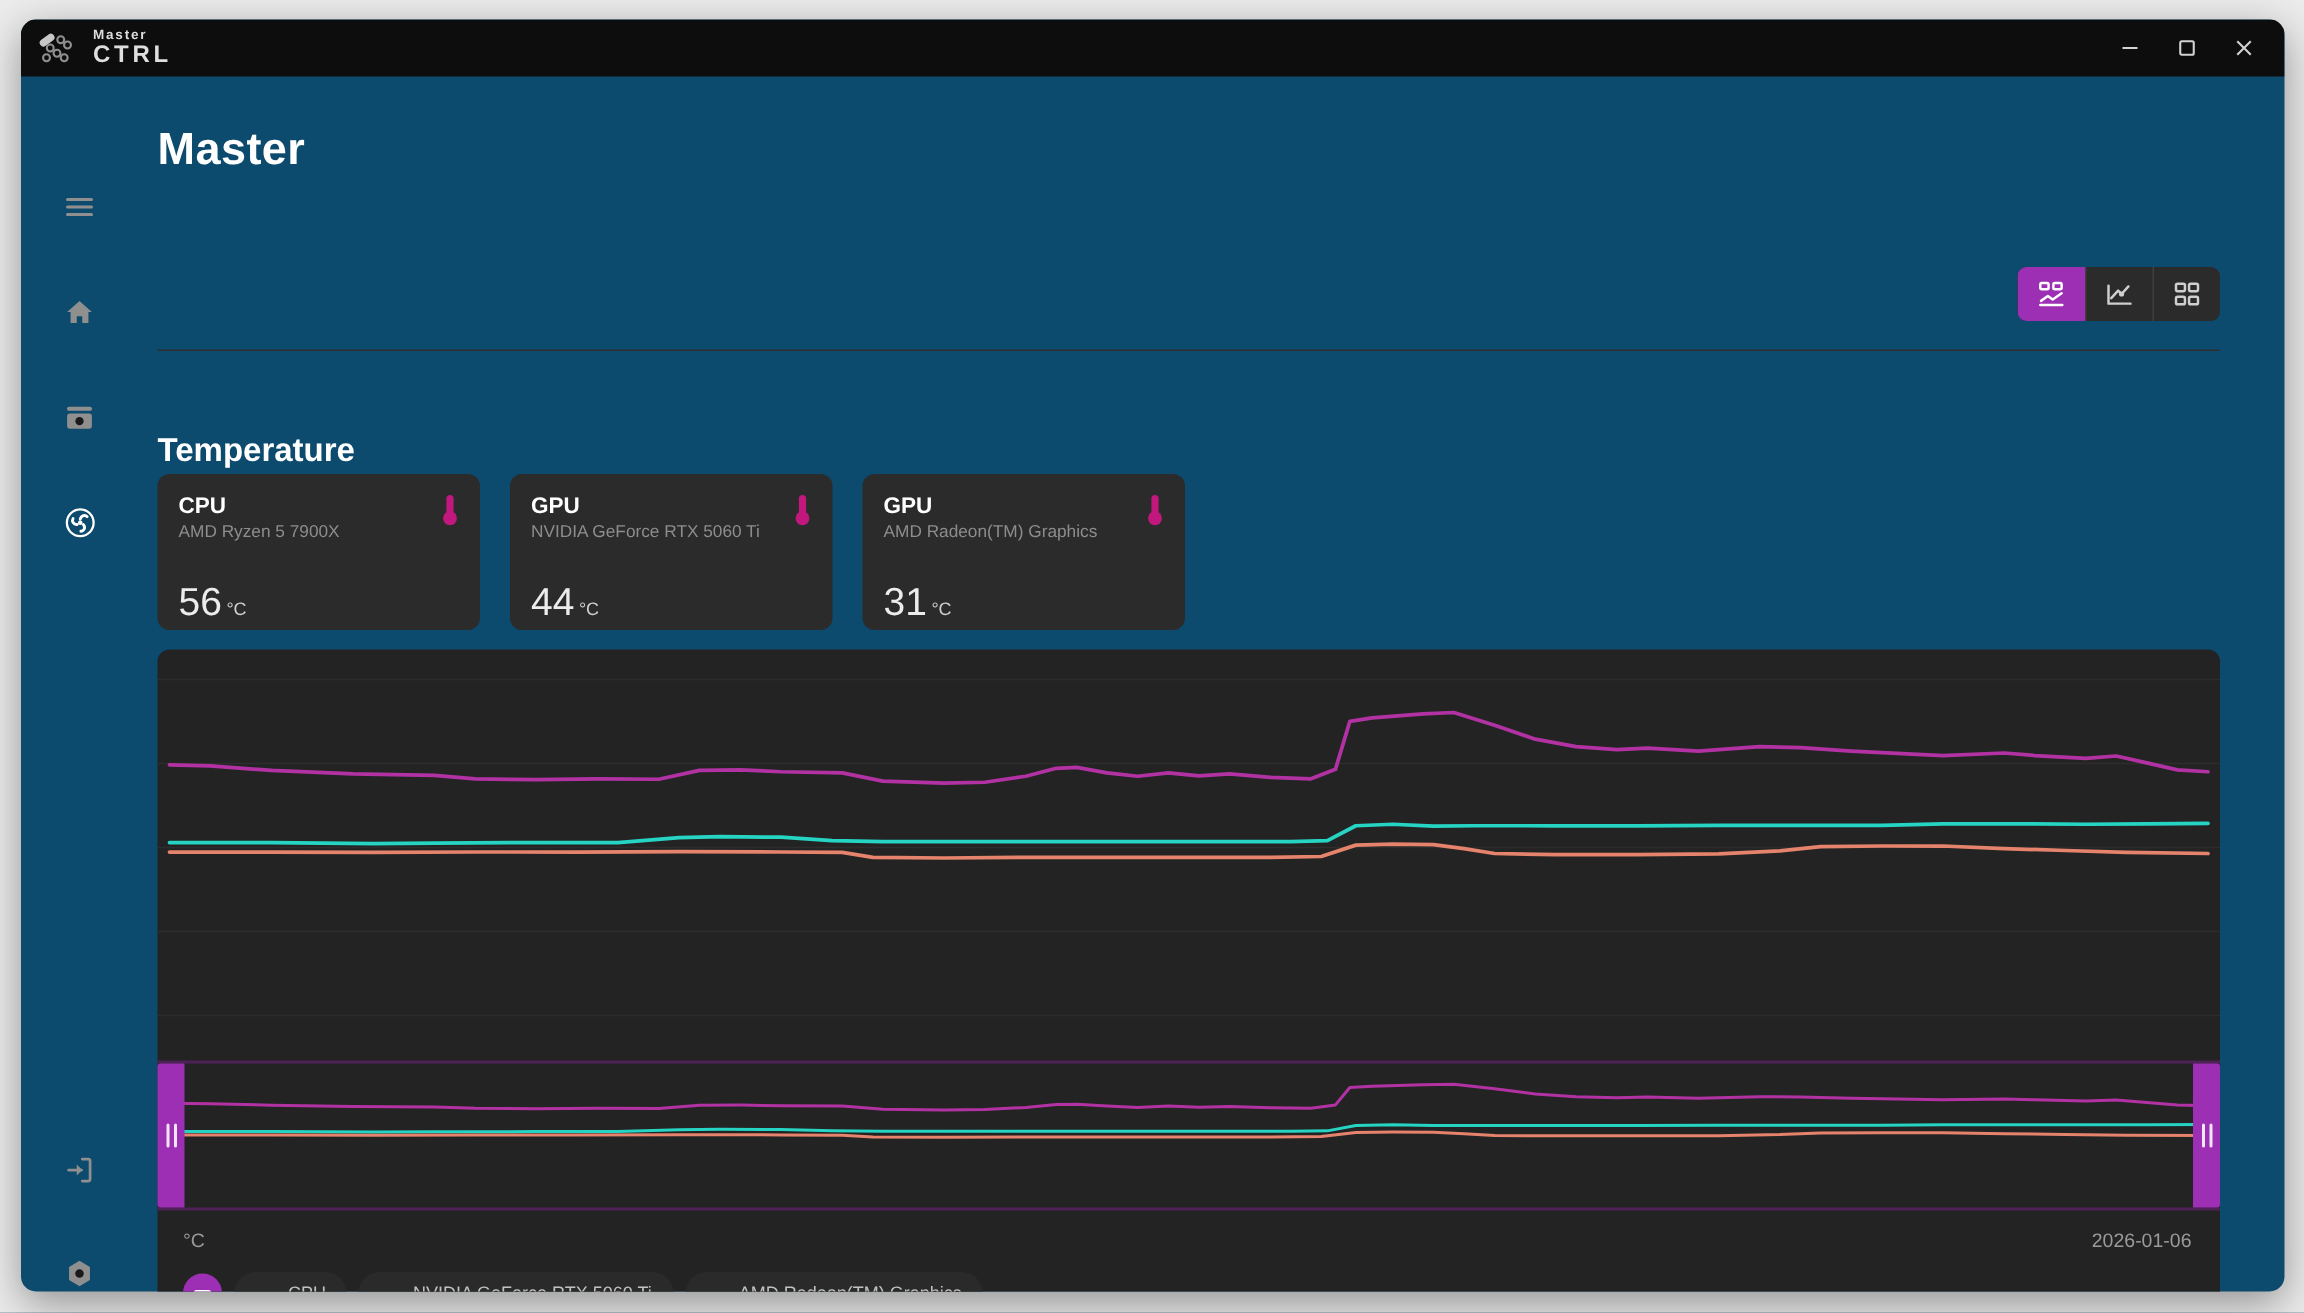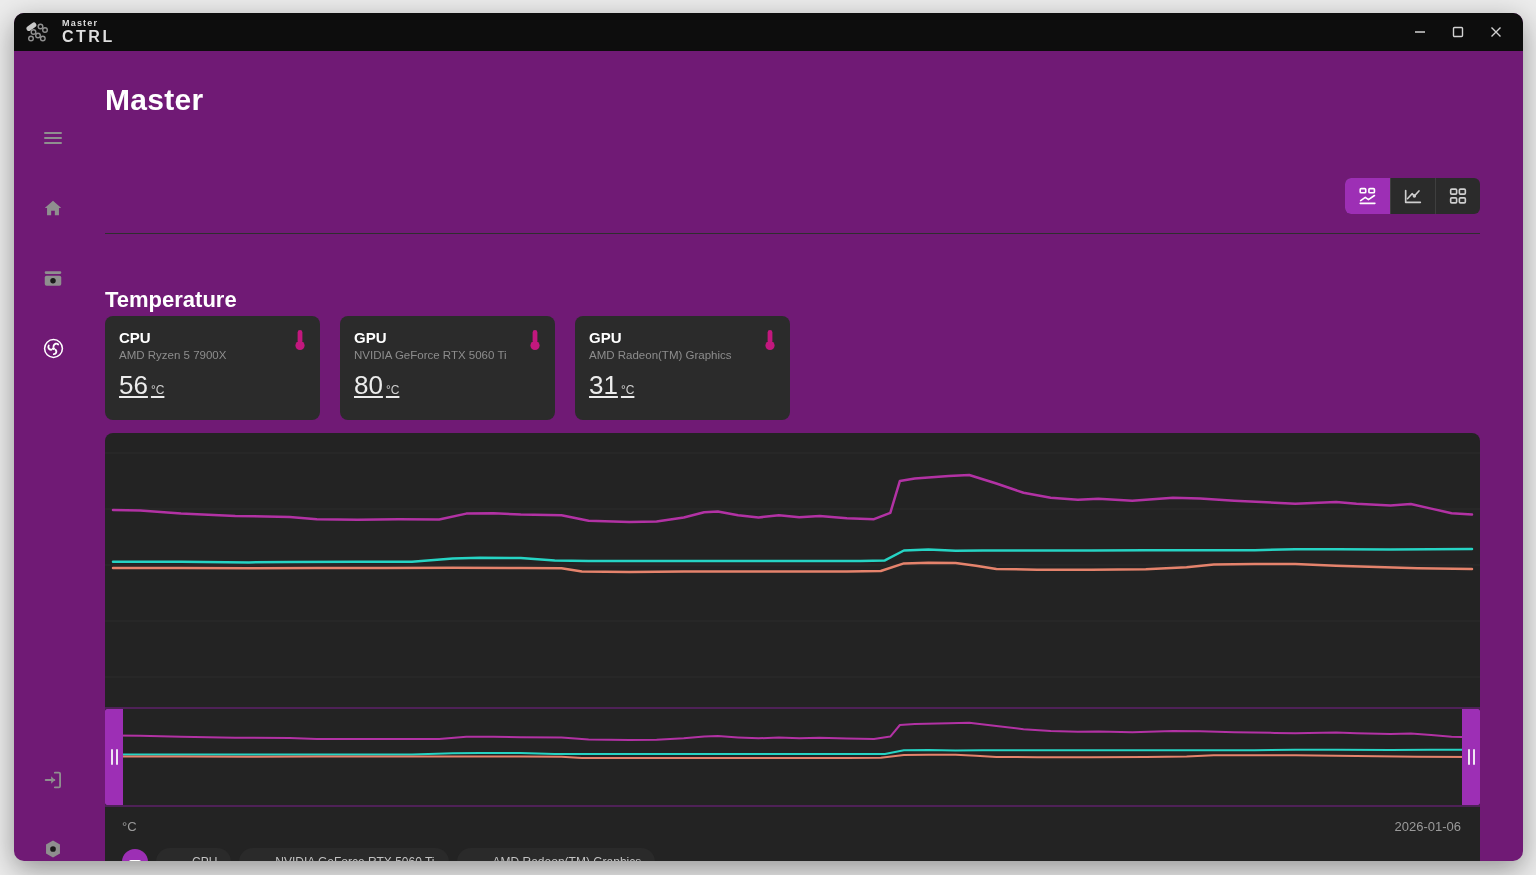--- a/index.html
+++ b/index.html
@@ -1,19 +1,19 @@
 <!DOCTYPE html>
 <html style="--accent: #9d2fb5; --mmb: #4e2157;"><head>
 <meta charset="utf-8">
 <style>
   * { margin:0; padding:0; box-sizing:border-box; }
   html,body { width:1536px; height:875px; background:#ececec; overflow:hidden;
               font-family:"Liberation Sans", sans-serif; }
   .window { position:absolute; left:14px; top:13px; width:1509px; height:848px;
-            background:#701a75; border-radius:10px; overflow:hidden;
+            background:#0c4a6e; border-radius:10px; overflow:hidden;
             box-shadow:0 8px 28px rgba(0,0,0,.38); }
   
   .titlebar { height:38px; background:#0d0d0d; display:flex; align-items:center;
               justify-content:space-between; padding:0 12px 0 10px; }
   .logo { display:flex; align-items:center; gap:12px; }
   .logo-text { color:#dedede; line-height:1; }
   .logo-top { font-size:9px; font-weight:bold; letter-spacing:1.2px; display:block; }
   .logo-bottom { font-size:16px; font-weight:bold; letter-spacing:2.5px; display:block; margin-top:1px; }
   .win-controls { display:flex; gap:8px; }
   .win-btn { width:30px; height:26px; display:flex; align-items:center; justify-content:center;
@@ -35,21 +35,21 @@
   .toggle-btn + .toggle-btn { border-left:1px solid #3f3f3f; }
   .toggle-btn.active { background:var(--accent,#9d2fb5); color:#ffffff; border-left:none; }
   .divider { position:absolute; top:182px; left:13px; right:43px; height:1px; background:#2e2e2e; }
   .section-title { position:absolute; left:13px; top:215px; color:#ffffff; font-size:22px; font-weight:800;margin-top:21px; }
   
   .cards { position:absolute; left:13px; top:265px; display:flex; gap:20px; }
   .card { position:relative; width:215px; height:104px; background:#2b2b2b; border-radius:8px;
           padding:13px 14px; cursor:pointer; }
   .card-title { color:#ffffff; font-size:15px; font-weight:bold; }
   .card-sub { color:#8d8d8d; font-size:11.5px; margin-top:3px; white-space:nowrap; }
-  .card-value { color:#ececec; font-size:26px; margin-top:9px;text-decoration:underline; }
+  .card-value { color:#ececec; font-size:26px; margin-top:25px; }
   .card-unit { font-size:12px; color:#cfcfcf; margin-left:3px; }
   .thermo { position:absolute; top:12px; right:13px; color:#c2187e; }
   
   .panel { position:absolute; left:13px; top:382px; width:1375px; height:470px;
            background:#232323; border-radius:8px 8px 0 0; }
   .main-chart { display:block; margin-top:4px; }
   .minimap { position:relative; margin-top:6px; height:100px;
              border-top:2px solid var(--mmb,#4e2157); border-bottom:2px solid var(--mmb,#4e2157); }
   .mini-chart { display:block; }
   .brush-handle { position:absolute; top:0; width:18px; height:96px; background:var(--accent,#9d2fb5);
@@ -202,21 +202,21 @@
         <span class="thermo">
           <svg width="14" height="24" viewBox="0 0 14 24" fill="currentColor">
               <rect x="4.6" y="2" width="4.8" height="13" rx="2.4"></rect>
               <circle cx="7" cy="17.5" r="4.6"></circle>
             </svg>
         </span>
       </div>
       <div class="card">
         <div class="card-title">GPU</div>
         <div class="card-sub">NVIDIA GeForce RTX 5060 Ti</div>
-        <div class="card-value"><span>80</span><span class="card-unit">°C</span></div>
+        <div class="card-value"><span>44</span><span class="card-unit">°C</span></div>
         <span class="thermo">
           <svg width="14" height="24" viewBox="0 0 14 24" fill="currentColor">
               <rect x="4.6" y="2" width="4.8" height="13" rx="2.4"></rect>
               <circle cx="7" cy="17.5" r="4.6"></circle>
             </svg>
         </span>
       </div>
       <div class="card">
         <div class="card-title">GPU</div>
         <div class="card-sub">AMD Radeon(TM) Graphics</div>

